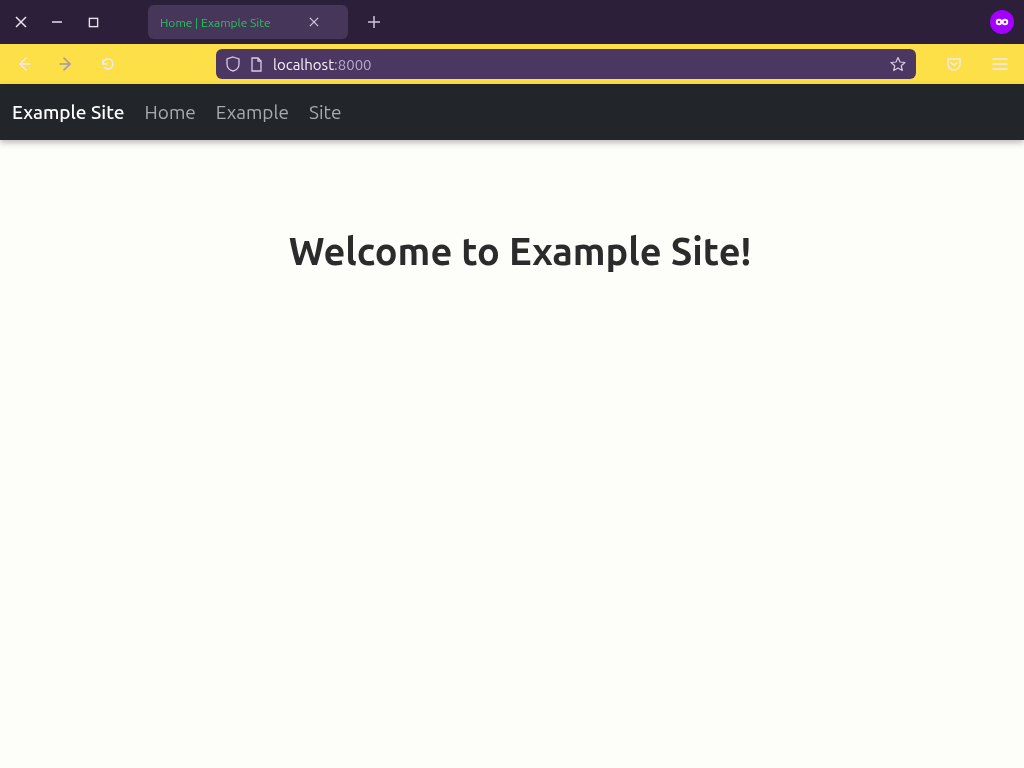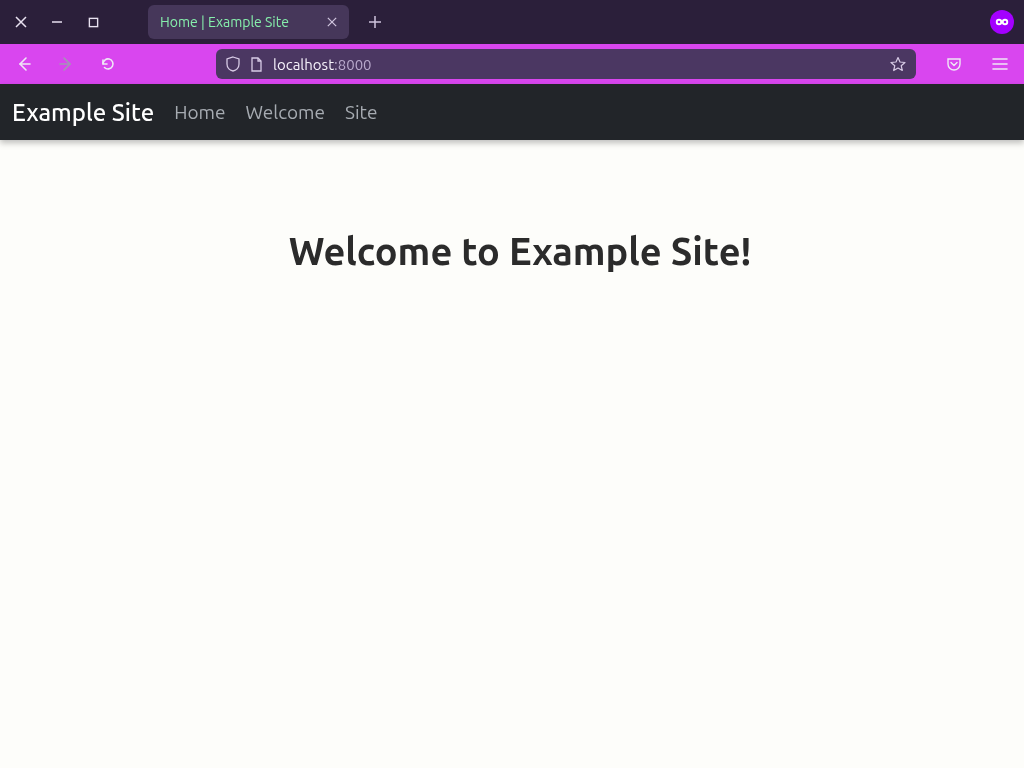--- a/index.html
+++ b/index.html
@@ -38,22 +38,22 @@
       background: #46375a;
       height: 34px;
       border-radius: 6px;
       display: flex;
       align-items: center;
       padding: 0 12px;
       gap: 38px;
       min-width: 200px;
     }
     .tab-title {
-      color: #86efac;
-      font-size: 14px;
+      color: #22c55e;
+      font-size: 12px;
     }
     .tab-close {
       color: #cfc4dd;
       font-size: 14px;
       cursor: pointer;
     }
     .new-tab {
       margin-left: 14px;
       color: #cfc4dd;
       font-size: 18px;
@@ -74,21 +74,21 @@
       background: #a400ff;
       display: flex;
       align-items: center;
       justify-content: center;
       color: #fff;
       font-size: 13px;
     }
     
     .toolbar {
       height: 40px;
-      background: #d946ef;
+      background: #fde047;
       display: flex;
       align-items: center;
       padding: 0 10px;
       gap: 14px;
     }
     .nav-btn {
       width: 28px;
       height: 28px;
       display: flex;
       align-items: center;
@@ -127,21 +127,21 @@
       height: 56px;
       background: #222529;
       display: flex;
       align-items: center;
       padding: 0 12px;
       gap: 20px;
       box-shadow: 0 3px 6px rgba(0,0,0,0.25);
     }
     .brand {
       color: #ffffff;
-      font-size: 24px;
+      font-size: 19px;
       font-weight: 500;
     }
     .nav-link {
       color: #a6abb1;
       font-size: 19px;
       text-decoration: none;
       cursor: pointer;
     }
     
     .content {
@@ -248,19 +248,19 @@
       <svg width="16" height="14" viewBox="0 0 16 14">
           <path d="M1 2 H15 M1 7 H15 M1 12 H15" stroke="currentColor" stroke-width="1.6" stroke-linecap="round"></path>
         </svg>
     </div>
   </div>
 </div>
 
 <div class="page-navbar">
   <span class="brand">Example Site</span>
   <a class="nav-link">Home</a>
-  <a class="nav-link">Welcome</a>
+  <a class="nav-link">Example</a>
   <a class="nav-link">Site</a>
 </div>
 
 <div class="content">
   <h1 class="headline">Welcome to Example Site!</h1>
 </div>
 
 </body></html>

